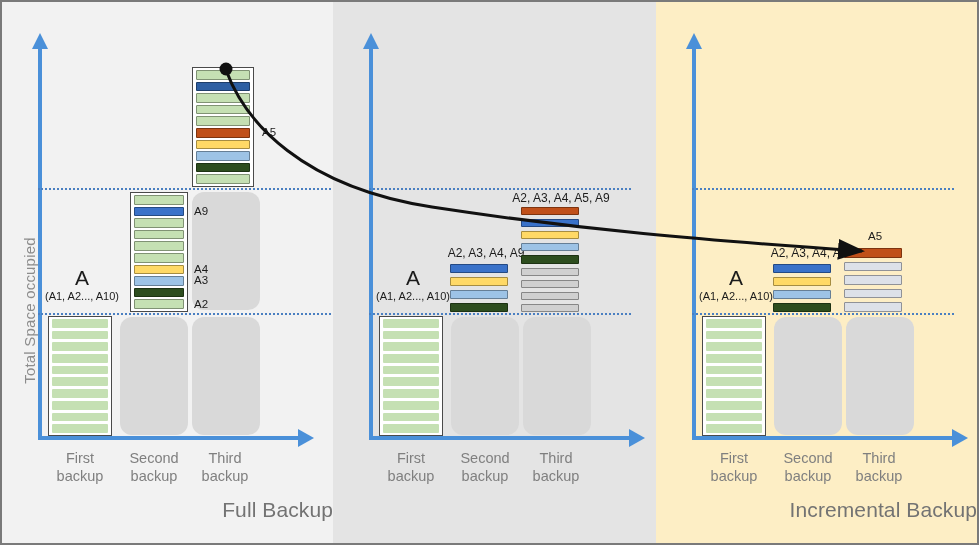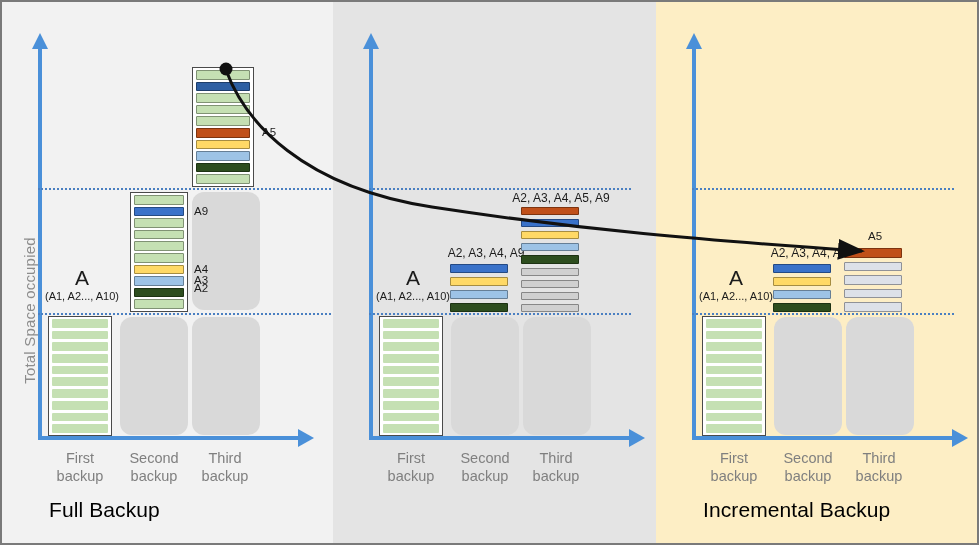--- a/index.html
+++ b/index.html
@@ -22,23 +22,23 @@
     overflow: visible;
   }
   #panel-full      { left: 0px;   width: 331px; background: #f2f2f2; }
   #panel-diff      { left: 331px; width: 323px; background: #e4e4e4; }
   #panel-incr      { left: 654px; width: 321px; background: #fdeec5; }
 
   .panel-title {
     position: absolute;
     left: 0; right: 0;
     top: 496px;
-    text-align: left;
+    text-align: right;
     font-size: 21px;
-    color: #000000;
+    color: #737373;
     letter-spacing: 0.1px;
     padding-left: 47px;
   }
 
   
   .axis-y {
     position: absolute;
     width: 4px;
     background: #4a90d9;
     left: 36px;
@@ -223,21 +223,21 @@
 backup</div>
     <div class="xtick" style="left:112px; top:447px; width:80px;">Second
 backup</div>
     <div class="xtick" style="left:183px; top:447px; width:80px;">Third
 backup</div>
 
     <div class="panel-title">Full Backup</div>
   <div class="ann" style="left: 192px; top: 203px;">A9</div>
       <div class="ann" style="left: 192px; top: 261px;">A4</div>
       <div class="ann" style="left: 192px; top: 272px;">A3</div>
-      <div class="ann" style="left: 192px; top: 280px;">A2</div>
+      <div class="ann" style="left: 192px; top: 296px;">A2</div>
       <div class="ann" style="left: 260px; top: 124px;">A5</div>
     </div>
 
   <div class="panel" id="panel-diff">
     <div class="axis-y"></div>
     <div class="axis-y-head"></div>
     <div class="axis-x"></div>
     <div class="axis-x-head"></div>
 
     <div class="refline" style="top:186px; width:262px;"></div>

